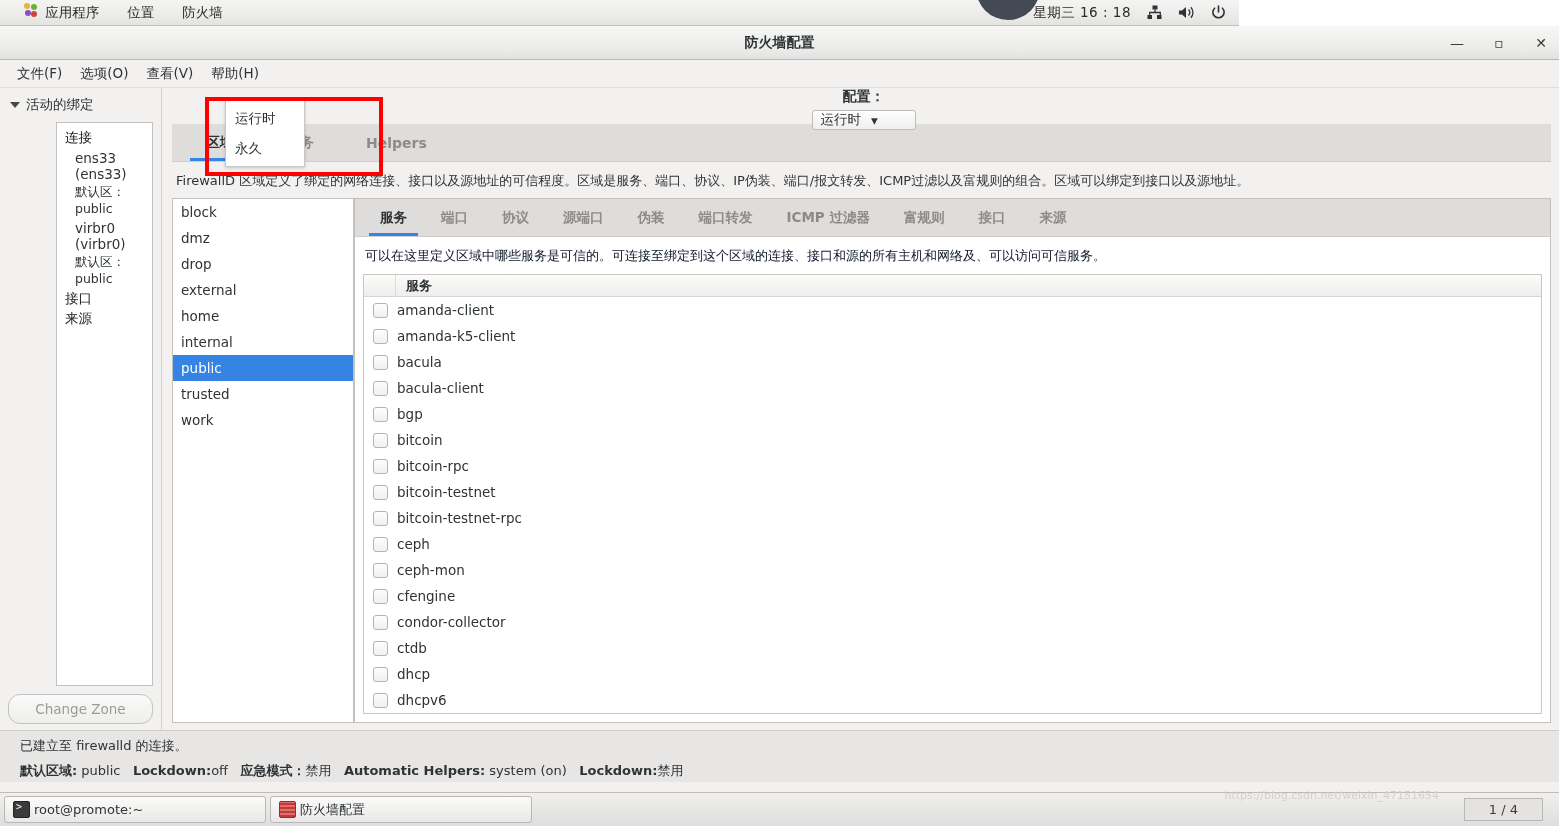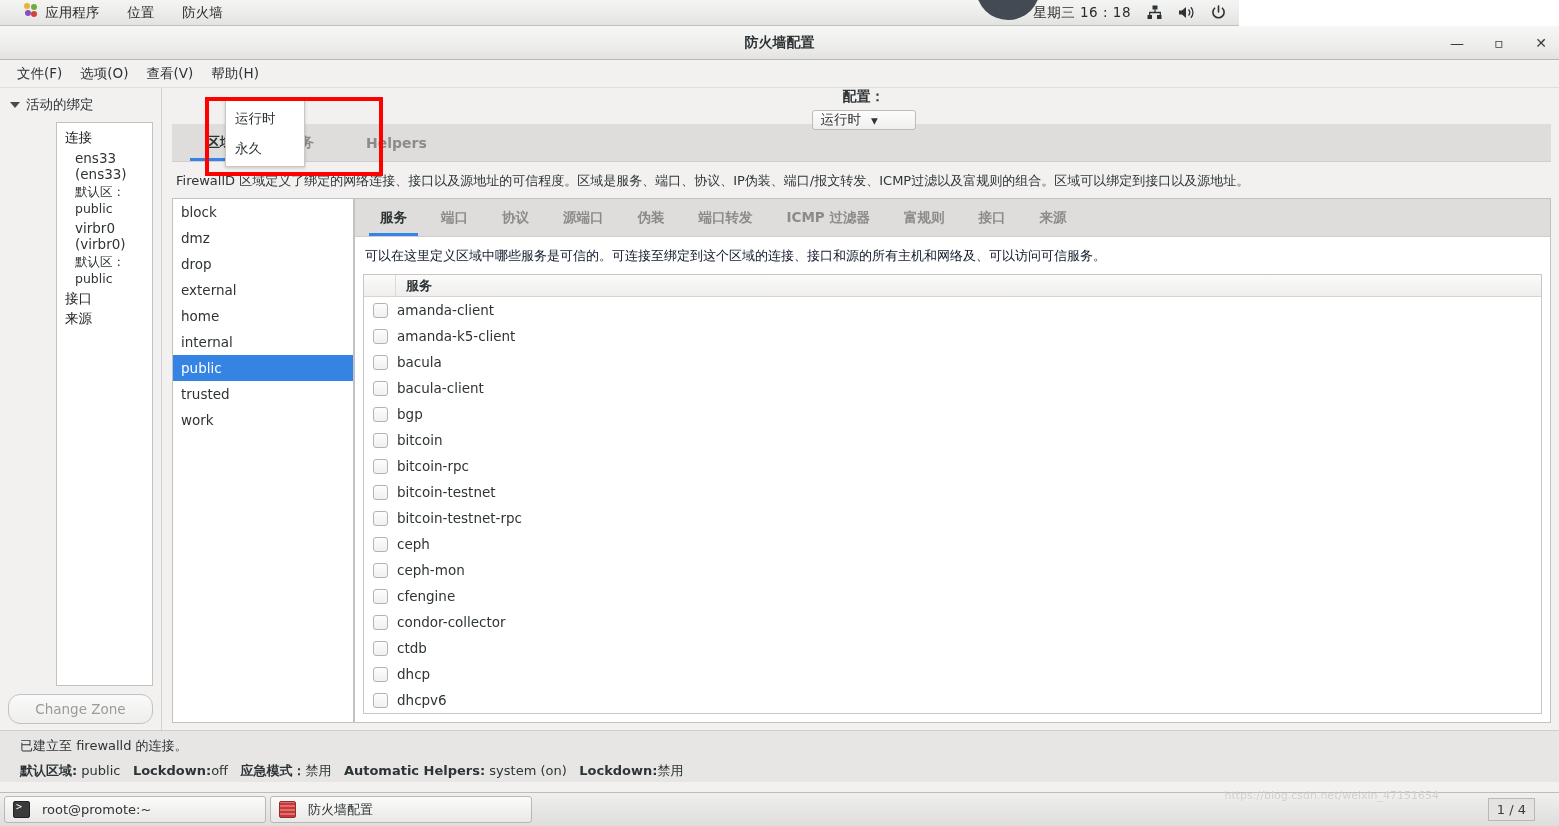--- a/index.html
+++ b/index.html
@@ -145,30 +145,30 @@
 
   
   .taskbar {
     position:absolute; left:0; bottom:0; width:1559px; height:34px;
     background:linear-gradient(to bottom,#f0efed,#dededc);
     border-top:1px solid #bdbcba; display:flex; align-items:center; gap:4px; padding:0 4px;
   }
   .task {
     height:27px; min-width:262px; border:1px solid #b9b8b6; border-radius:3px;
     background:linear-gradient(to bottom,#fbfbfa,#e9e8e6);
-    display:flex; align-items:center; gap:12px; padding:0 8px; font-size:13px; cursor:pointer;
+    display:flex; align-items:center; gap:4px; padding:0 8px; font-size:13px; cursor:pointer;
   }
   .task-icon { width:17px; height:17px; }
   .term-icon { background:#3b3b3b; border:1px solid #222; border-radius:2px; position:relative; }
   .term-icon:before{content:">";position:absolute;left:2px;top:-1px;color:#fff;font-size:10px;font-family:"DejaVu Sans Mono",monospace;}
   .fw-icon { background:#d94f4f; border:1px solid #8f2f2f; border-radius:2px;
     background-image: repeating-linear-gradient(0deg,#c23a3a 0 2px, #e46c6c 2px 4px);}
   .pager {
-    margin-left:auto; margin-right:20px; border:1px solid #b9b8b6; background:#e4e3e1;
-    font-size:13px; padding:3px 8px; color:#3b3b3b;
+    margin-left:auto; margin-right:12px; border:1px solid #b9b8b6; background:#e4e3e1;
+    font-size:13px; padding:3px 24px; color:#3b3b3b;
   }
   .watermark {
     position:absolute; right:120px; bottom:24px; font-size:11px; color:#d2d1cf; white-space:nowrap;
     pointer-events:none;
   }
 
   
   .dropdown-popup {
     position:absolute; left:225px; top:99px; width:80px; height:68px;
     background:#ffffff; border:1px solid #c9c8c6; box-shadow:0 1px 3px rgba(0,0,0,0.18);

